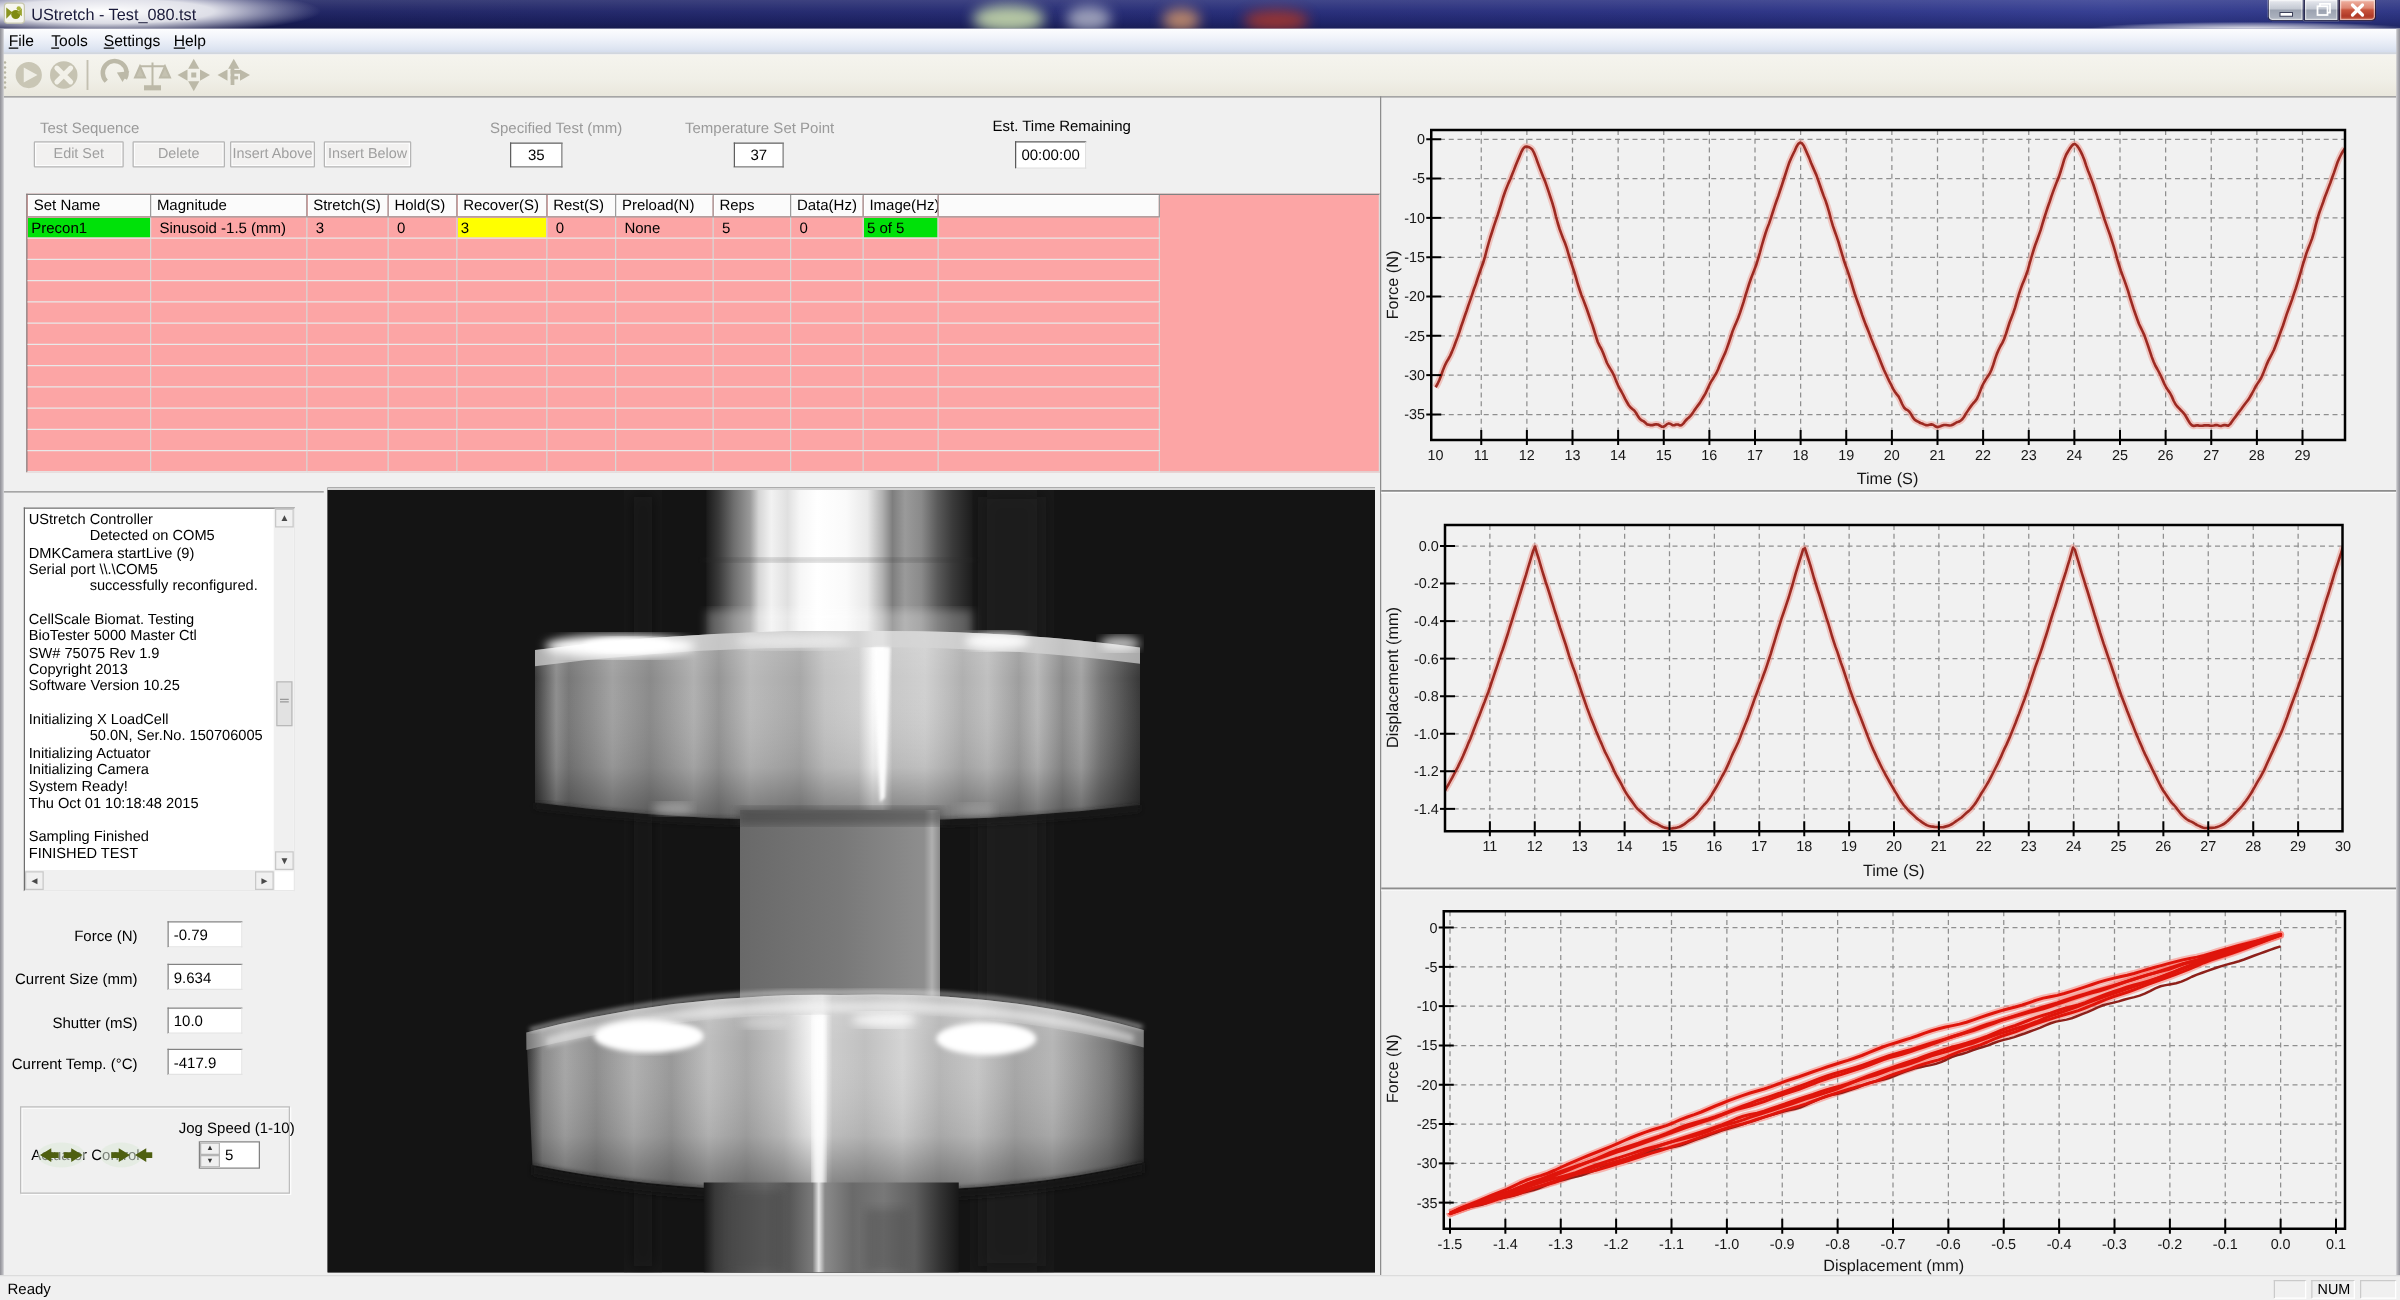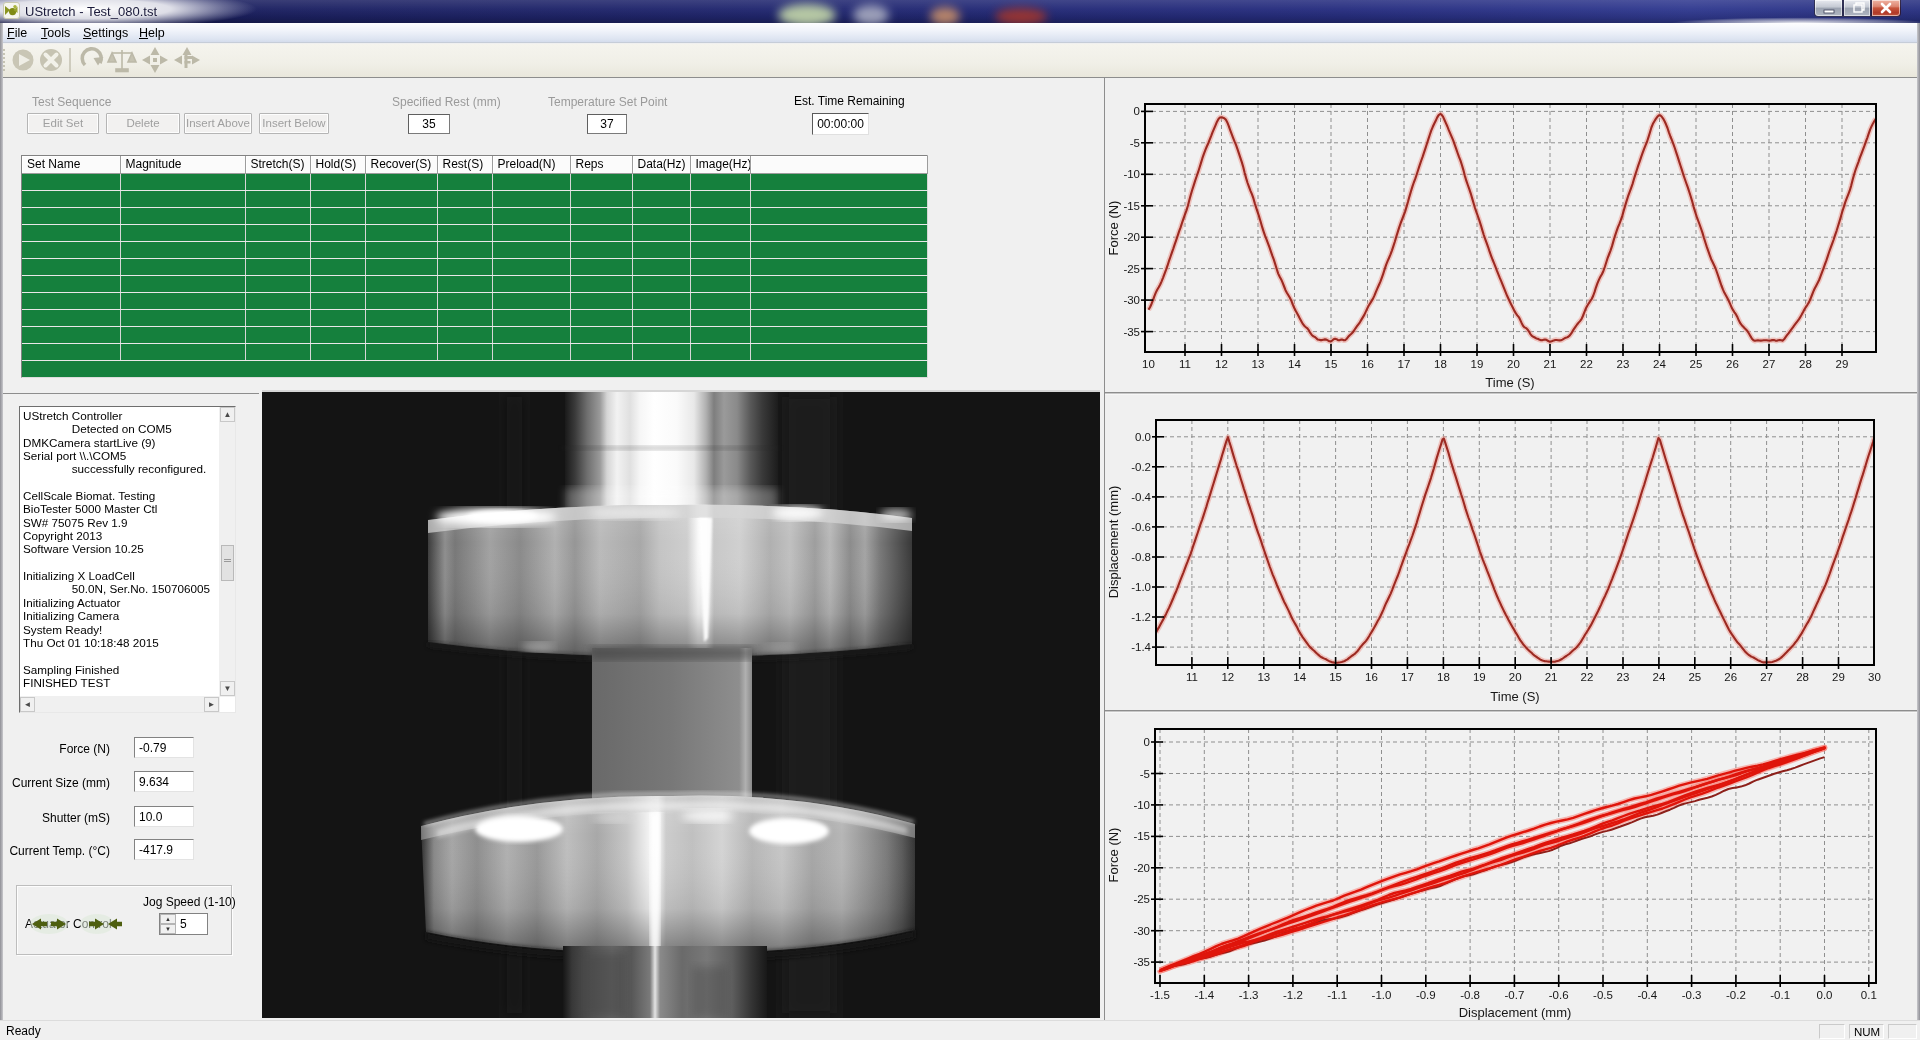--- a/index.html
+++ b/index.html
@@ -56,21 +56,21 @@
 #chartcol { position:absolute; left:1104px; top:77px; width:813px; height:943px; background:#f0f0f0;
   border-left:1px solid #8d8d8d; border-top:1px solid #8d8d8d; }
 .chartsep { position:absolute; left:1105px; width:812px; height:3px;
   background:linear-gradient(180deg,#8d8d8d 0,#8d8d8d 33%,#fdfdfd 66%,#f0f0f0 100%); }
 
 #leftedge { position:absolute; left:0; top:23px; width:3px; height:1017px;
   background:linear-gradient(90deg,#8f8f96,#c8c8cc); }
 #rightedge { position:absolute; left:1917px; top:23px; width:3px; height:1017px;
   background:linear-gradient(90deg,#c8c8cc,#8f8f96); }
 
-#tablewrap { position:absolute; left:21px; top:155px; width:907px; height:223px; background:#15803d;
+#tablewrap { position:absolute; left:21px; top:155px; width:1083px; height:223px; background:#fca5a5;
   border:1px solid #828282; border-bottom-color:#dcdcdc; border-right-color:#dcdcdc; }
 #tablewrap table { border-collapse:collapse; table-layout:fixed; width:905px; font-size:12px; }
 #tablewrap th { font-weight:normal; text-align:left; height:17px; padding:0 0 0 5px;
   background:#fbfbfb; border-right:1px solid #9c9c9c; border-bottom:1px solid #9c9c9c;
   box-shadow:inset 1px 1px 0 #fff; white-space:nowrap; overflow:hidden; }
 #tablewrap td { height:17px; padding:0 0 0 7px; border-right:1px solid #d6d6d6;
   border-bottom:1px solid #e8e8e8; white-space:nowrap; overflow:hidden; }
 
 #logbox { position:absolute; left:19px; top:406px; width:217px; height:307px; background:#fff;
   border:1px solid #6e6e6e; border-bottom-color:#e8e8e8; border-right-color:#e8e8e8; }
@@ -177,21 +177,21 @@
   </g>
 </svg>
 </div>
 
 <div id="toppanel">
   <div class="abs glabel" style="left:29px;top:17px">Test Sequence</div>
   <div class="gbtn" style="left:24px;top:35px;width:72px">Edit Set</div>
   <div class="gbtn" style="left:103px;top:35px;width:74px">Delete</div>
   <div class="gbtn" style="left:181px;top:35px;width:68px">Insert Above</div>
   <div class="gbtn" style="left:256px;top:35px;width:70px">Insert Below</div>
-  <div class="abs glabel" style="left:389px;top:17px">Specified Rest (mm)</div>
+  <div class="abs glabel" style="left:389px;top:17px">Specified Test (mm)</div>
   <div class="inp" style="left:405px;top:36px;width:42px;height:20px;text-align:center;padding-top:2px">35</div>
   <div class="abs glabel" style="left:545px;top:17px">Temperature Set Point</div>
   <div class="inp" style="left:584px;top:36px;width:40px;height:20px;text-align:center;padding-top:2px">37</div>
   <div class="abs blabel" style="left:791px;top:16px">Est. Time Remaining</div>
   <div class="inp" style="left:809px;top:35px;width:57px;height:22px;text-align:center;padding-top:3px;border-color:#5a5a5a #e0e0e0 #e0e0e0 #5a5a5a">00:00:00</div>
 </div>
 
 <div id="tablewrap">
   <table>
     <colgroup>
@@ -213,20 +213,33 @@
             <th>Magnitude</th>
             <th>Stretch(S)</th>
             <th>Hold(S)</th>
             <th>Recover(S)</th>
       <th>Rest(S)</th>
             <th>Preload(N)</th>
             <th>Reps</th>
             <th>Data(Hz)</th>
             <th>Image(Hz)</th>
             <th></th>
+    </tr>
+    <tr>
+      <td style="background:#00e109;padding-left:3px">Precon1</td>
+      <td>Sinusoid -1.5 (mm)</td>
+            <td>3</td>
+            <td>0</td>
+      <td style="background:#ffff00;padding-left:3px">3</td>
+      <td>0</td>
+            <td>None</td>
+            <td>5</td>
+            <td>0</td>
+      <td style="background:#00e109;padding-left:3px">5 of 5</td>
+            <td></td>
     </tr>
     <tr>
             <td></td>
             <td></td>
             <td></td>
             <td></td>
             <td></td>
             <td></td>
             <td></td>
             <td></td>

